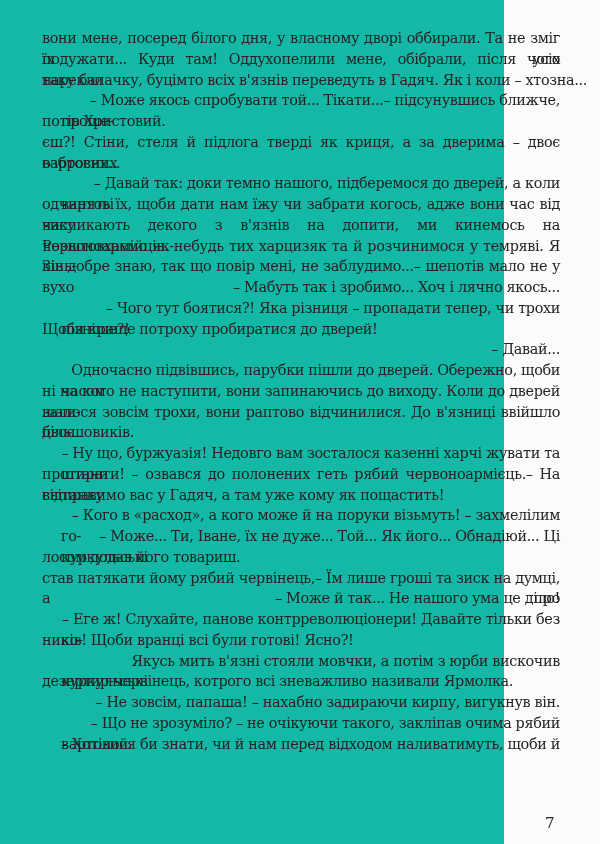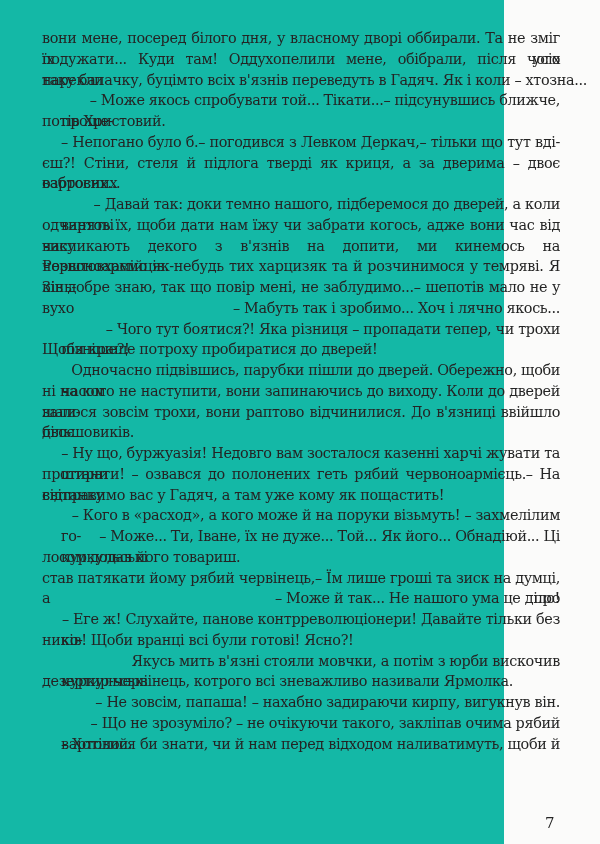--- a/index.html
+++ b/index.html
@@ -58,31 +58,31 @@
 </head>
 <body>
 
 <div class="page">
   <div class="text-block" id="text-block">
       <span class="line justify">вони мене, посеред білого дня, у власному дворі оббирали. Та не зміг їх усіх</span>
       <span class="line justify">подужати... Куди там! Оддухопелили мене, обібрали, після чого нарекли</span>
       <span class="line">таку балачку, буцімто всіх в'язнів переведуть в Гадяч. Як і коли – хтозна...</span>
       <span class="line indent justify">– Може якось спробувати той... Тікати...– підсунувшись ближче, проше-</span>
       <span class="line">потів Христовий.</span>
-      <span class="line indent justify">– Непогано було б.– погодився з Левком Деркач,– тільки що тут вді-</span>
       <span class="line justify">єш?! Стіни, стеля й підлога тверді як криця, а за дверима – двоє озброєних</span>
       <span class="line">вартових...</span>
       <span class="line indent justify">– Давай так: доки темно нашого, підберемося до дверей, а коли вартові</span>
       <span class="line justify">одчинять їх, щоби дати нам їжу чи забрати когось, адже вони час від часу</span>
       <span class="line justify">викликають декого з в'язнів на допити, ми кинемось на червоноармійців.</span>
       <span class="line justify">Розштовхаємо як-небудь тих харцизяк та й розчинимося у темряві. Я Зінь-</span>
       <span class="line justify">ків добре знаю, так що повір мені, не заблудимо...– шепотів мало не у вухо</span>
       <span class="line indent">– Мабуть так і зробимо... Хоч і лячно якось...</span>
       <span class="line indent justify">– Чого тут боятися?! Яка різниця – пропадати тепер, чи трохи пізніше?!</span>
       <span class="line">Щоби краще потроху пробиратися до дверей!</span>
+      <span class="line indent">– Давай...</span>
       <span class="line indent justify">Одночасно підвівшись, парубки пішли до дверей. Обережно, щоби часом</span>
       <span class="line justify">ні на кого не наступити, вони запинаючись до виходу. Коли до дверей зали-</span>
       <span class="line justify">шалося зовсім трохи, вони раптово відчинилися. До в'язниці ввійшло двоє</span>
       <span class="line">більшовиків.</span>
       <span class="line indent justify">– Ну що, буржуазія! Недовго вам зосталося казенні харчі жувати та штани</span>
       <span class="line justify">протирати! – озвався до полонених геть рябий червоноармієць.– На світанку</span>
       <span class="line">відправимо вас у Гадяч, а там уже кому як пощастить!</span>
       <span class="line indent justify">– Кого в «расход», а кого може й на поруки візьмуть! – захмелілим го-</span>
       <span class="line indent justify">– Може... Ти, Іване, їх не дуже... Той... Як його... Обнадіюй... Ці куркульські</span>
       <span class="line">лосом додав його товариш.</span>

